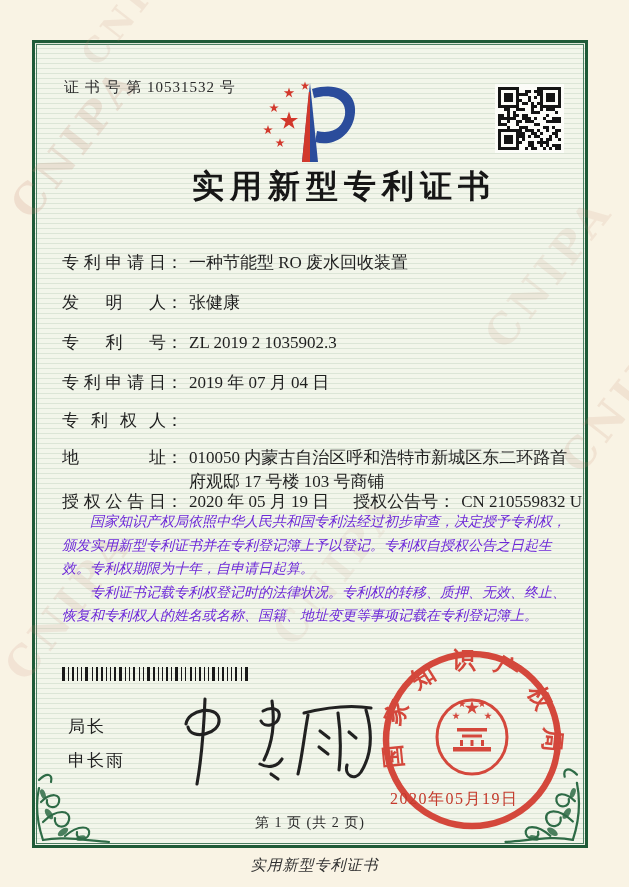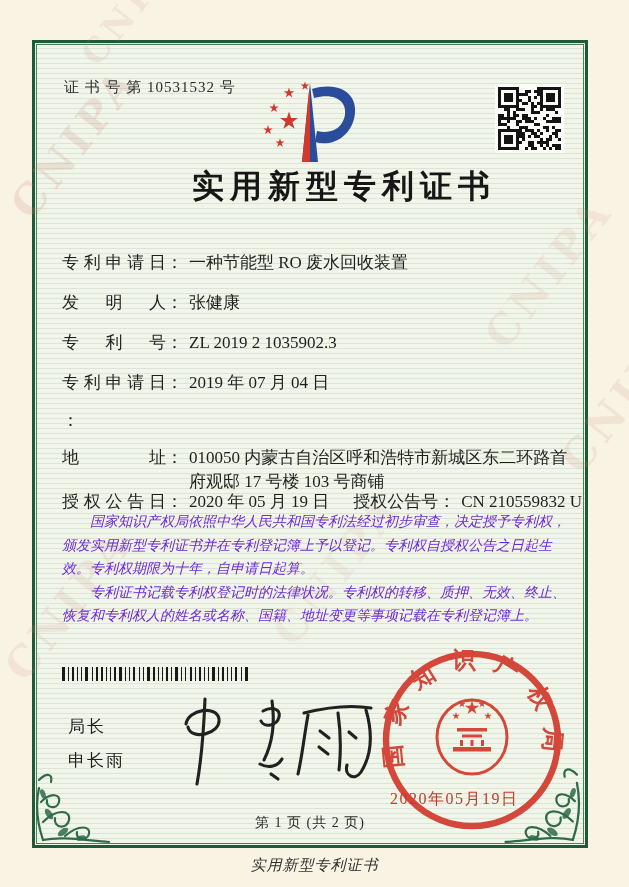--- a/index.html
+++ b/index.html
@@ -588,20 +588,21 @@
       <span class="f-label">专利号</span>
         <span class="f-colon">：</span>
       <span class="f-value">ZL 2019 2 1035902.3</span>
     </div>
     <div class="field-row row-3">
       <span class="f-label">专利申请日</span>
         <span class="f-colon">：</span>
       <span class="f-value">2019 年 07 月 04 日</span>
     </div>
     <div class="field-row row-4">
+      <span class="f-label">专利权人</span>
         <span class="f-colon">：</span>
     </div>
     <div class="field-row row-5">
       <span class="f-label">地址</span>
         <span class="f-colon">：</span>
       <span class="f-value">010050 内蒙古自治区呼和浩特市新城区东二环路首府观邸 17 号楼 103 号商铺</span>
     </div>
     <div class="field-row row-grant">
       <span class="f-label">授权公告日</span>
         <span class="f-colon">：</span>

